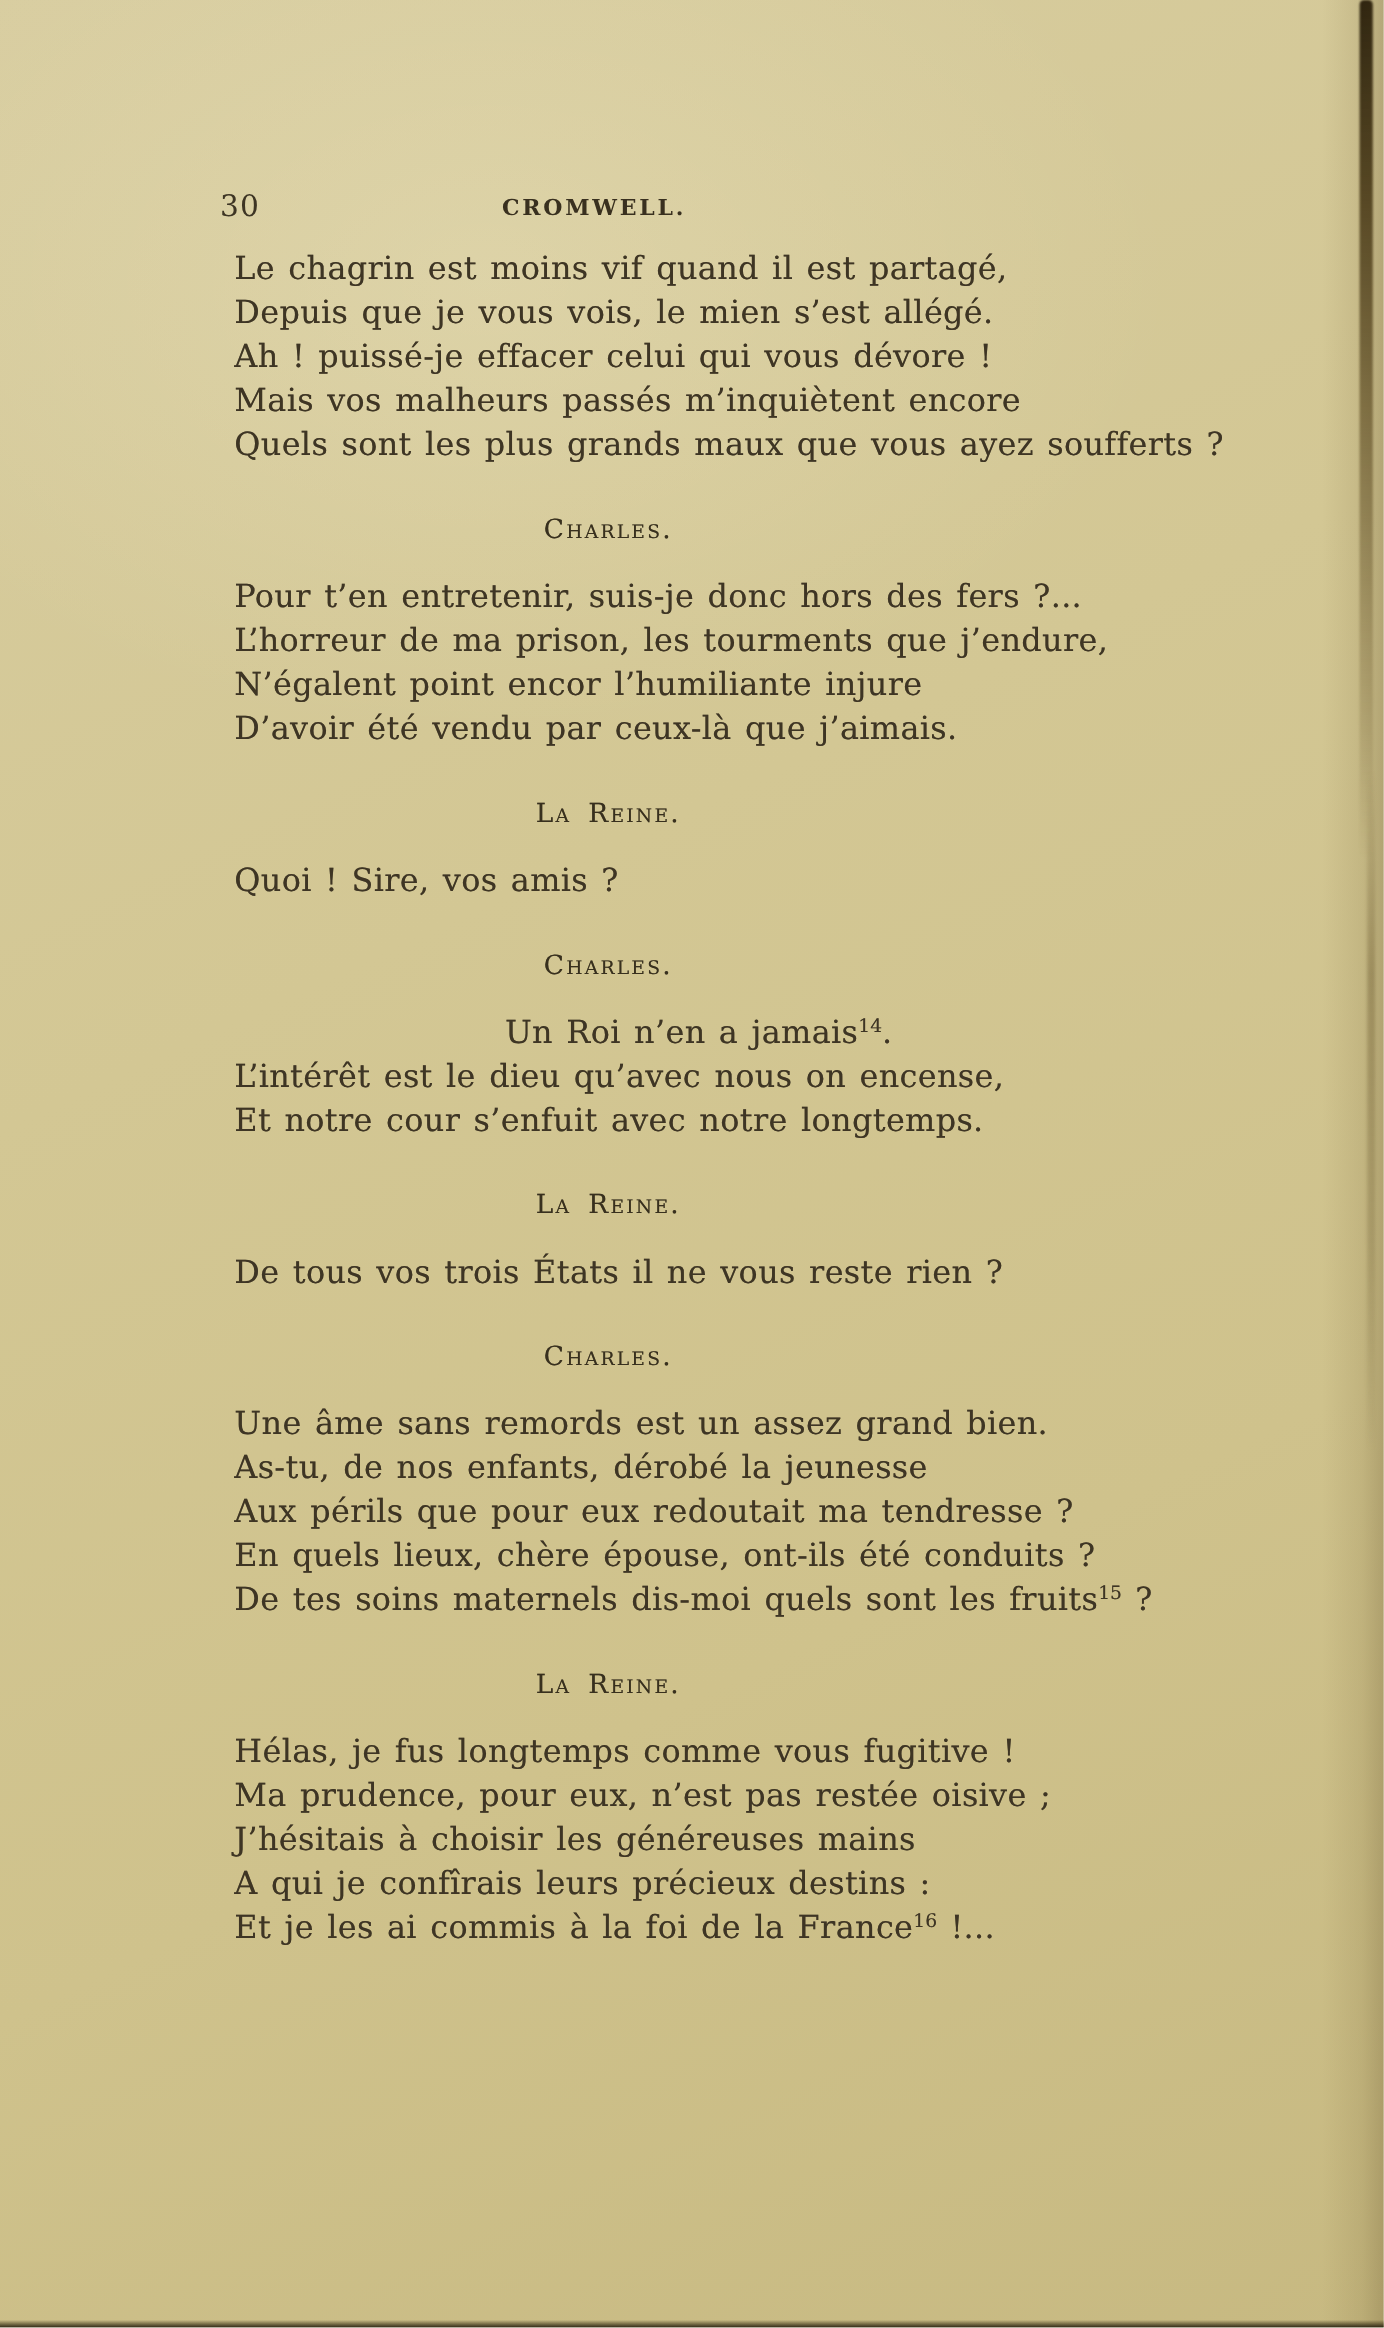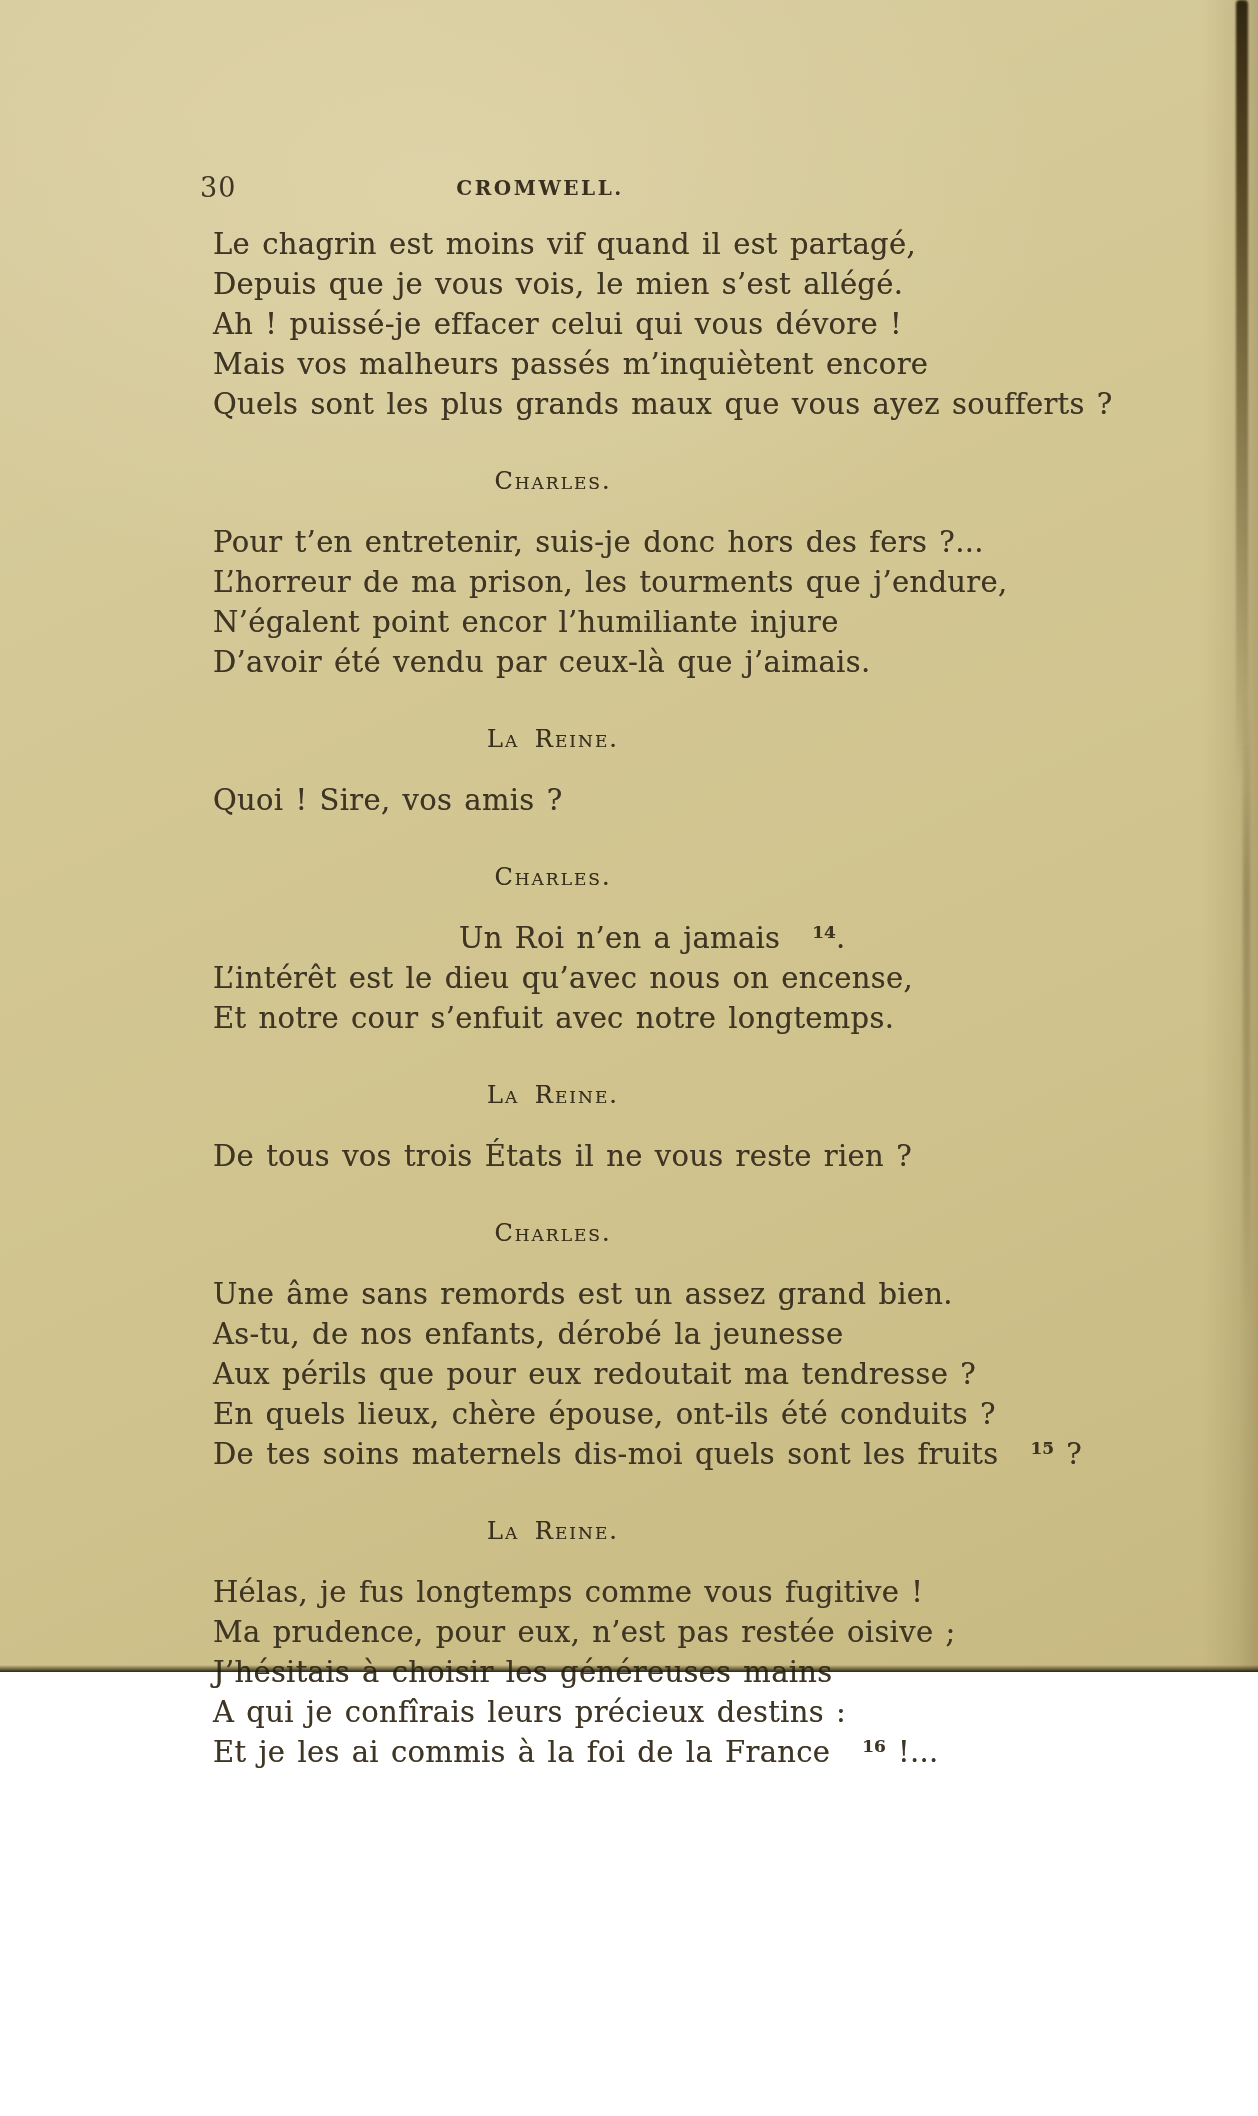--- a/index.html
+++ b/index.html
@@ -8,21 +8,21 @@
   }
   body {
     width: 1258px;
     height: 2116px;
     overflow: hidden;
     font-family: "DejaVu Serif", "Liberation Serif", serif;
   }
   .page {
     position: relative;
     width: 1258px;
-    height: 1672px;
+    height: 2116px;
     background:
       radial-gradient(ellipse 900px 600px at 35% 12%, rgba(255,250,225,0.18), rgba(255,250,225,0) 70%),
       linear-gradient(155deg, #d8cda0 0%, #d3c794 38%, #cfc28c 68%, #c7b981 100%);
     color: var(--ink, #3e3524);
   }
   
   .header {
     position: absolute;
     left: 200px;
     top: 170px;
@@ -60,25 +60,24 @@
     font-size: 29px;
     letter-spacing: 0.3px;
     word-spacing: 0.09em;
     white-space: nowrap;
     color: var(--ink, #3e3524);
     text-shadow: 0 0 0.6px rgba(62,53,36,0.55);
   }
   .line.indent { padding-left: 246px; }
   .footnote-ref {
     font-size: 17px;
-    font-weight: bold;
+    font-weight: normal;
     line-height: 0;
     vertical-align: 10px;
     letter-spacing: 0;
-    margin-left: 32px;
   }
   .speaker {
     margin-top: 42px;
     margin-bottom: 26px;
     line-height: 30px;
     text-align: center;
     font-variant: small-caps;
     font-size: 24px;
     letter-spacing: 2px;
     word-spacing: 0.25em;

